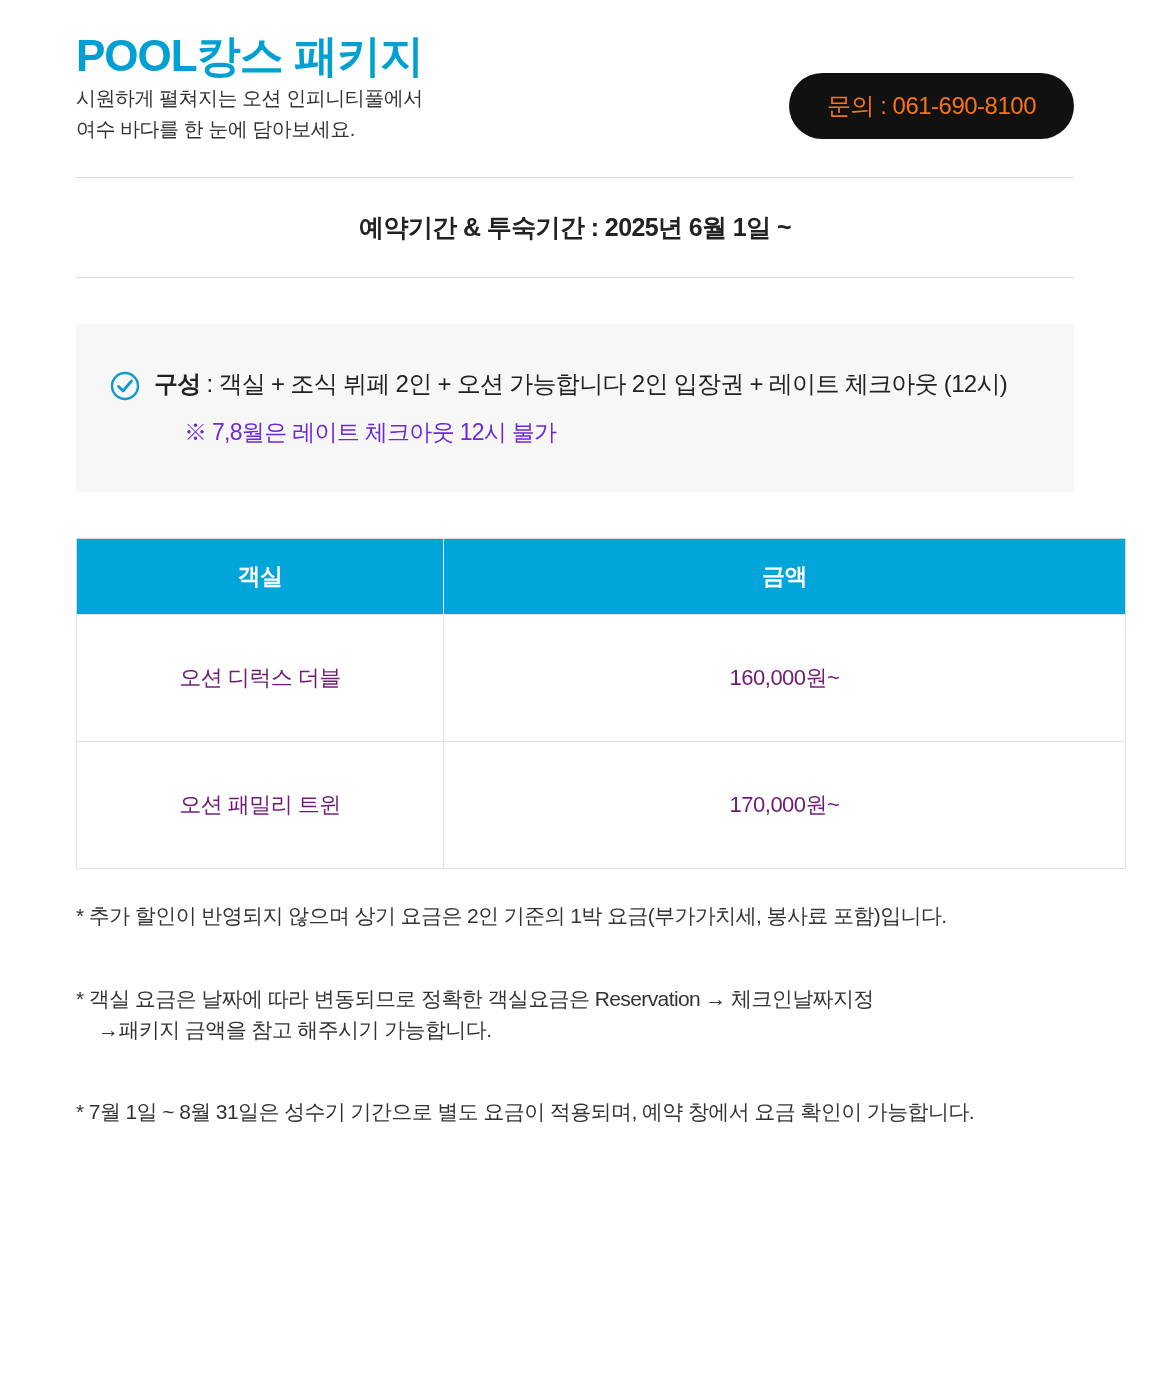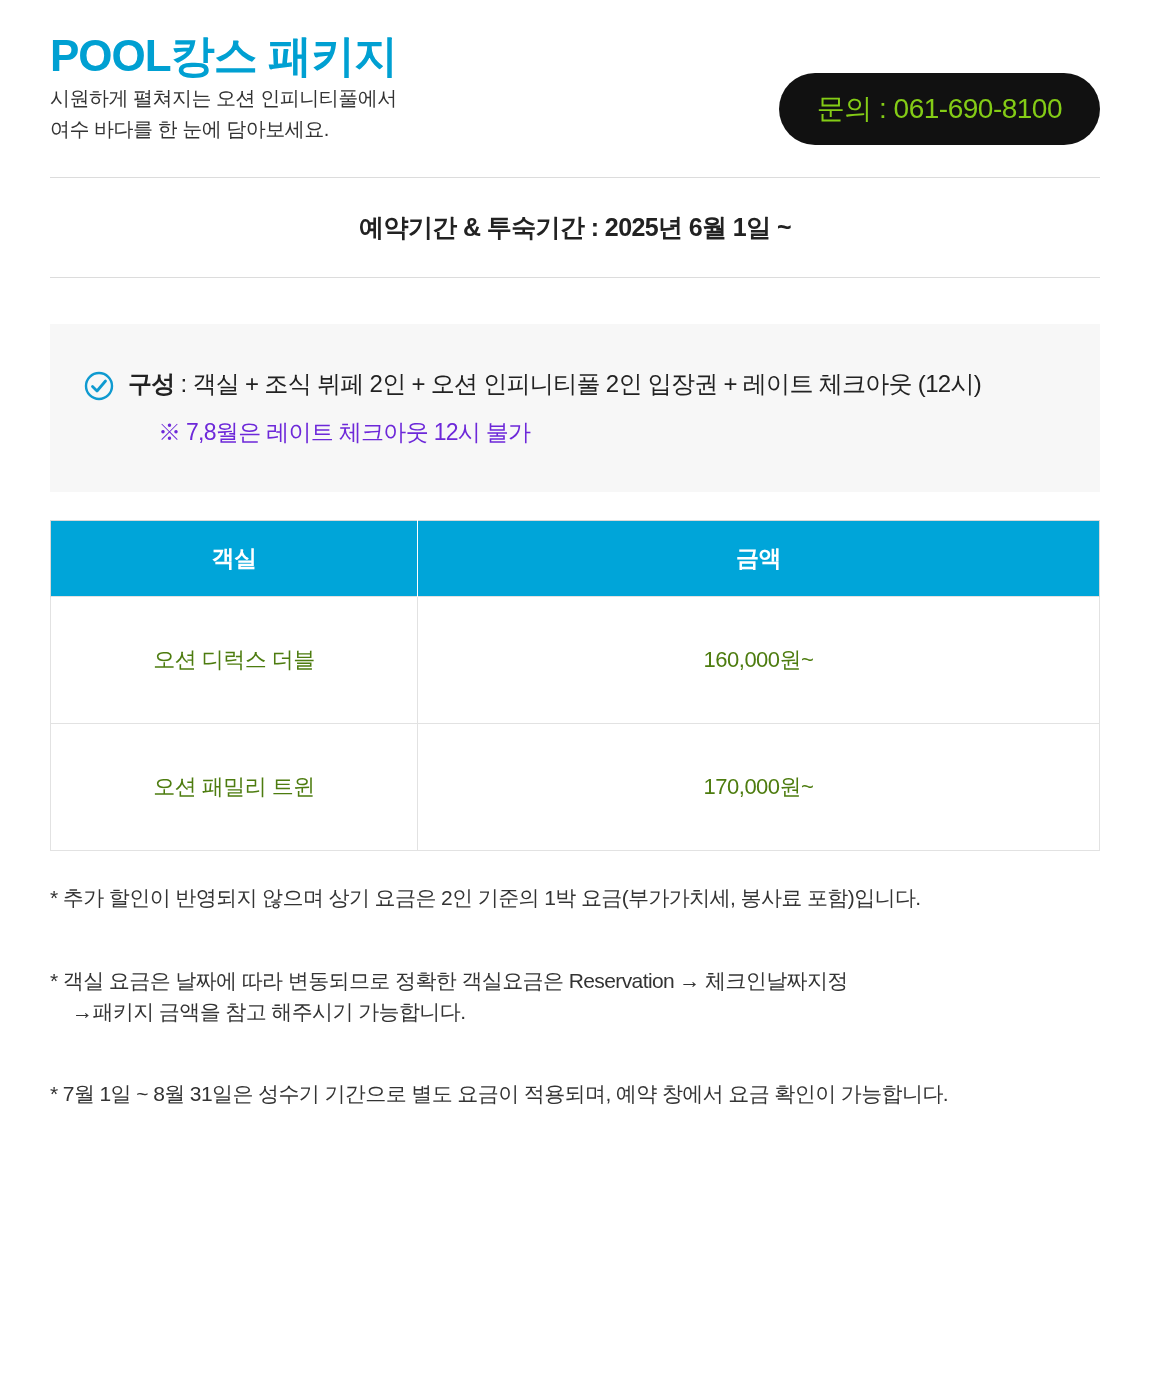--- a/index.html
+++ b/index.html
@@ -12,21 +12,21 @@
     background: #ffffff;
     font-family: "Liberation Sans", sans-serif;
     color: #2b2b2b;
     overflow: hidden;
   }
   .page {
     position: relative;
     width: 1150px;
     height: 1091px;
     box-sizing: border-box;
-    padding: 0 50px;
+    padding: 0 76px;
   }
 
   
   .header {
     position: relative;
     padding-top: 30px;
   }
   .title {
     font-size: 44px;
     font-weight: bold;
@@ -40,24 +40,24 @@
     line-height: 1.55;
     color: #333333;
     letter-spacing: -0.5px;
     white-space: pre-line;
   }
   .contact-pill {
     position: absolute;
     right: 0;
     top: 73px;
     background: #111111;
-    color: #84cc16;
+    color: #f97316;
     border-radius: 40px;
     padding: 17px 38px;
-    font-size: 28px;
+    font-size: 24px;
     letter-spacing: -0.5px;
     font-weight: 500;
   }
 
   
   .period-band {
     margin-top: 32px;
     border-top: 1px solid #dcdcdc;
     border-bottom: 1px solid #dcdcdc;
     padding: 33px 0;
@@ -100,41 +100,41 @@
   .comp-note {
     margin-top: 17px;
     margin-left: 30px;
     font-size: 23px;
     color: #6d28d9;
     letter-spacing: -0.7px;
   }
 
   
   table.rate-table {
-    margin-top: 28px;
+    margin-top: 46px;
     width: 1050px;
     border-collapse: collapse;
     table-layout: fixed;
   }
   table.rate-table th {
     background: #00a5d9;
     color: #ffffff;
     font-size: 23px;
     font-weight: bold;
     letter-spacing: -0.5px;
     padding: 22px 0;
     border: 1px solid #d9d9d9;
     border-bottom: none;
   }
   table.rate-table th.col-room { width: 366px; border-right: 1px solid #ffffff; }
   table.rate-table td {
     border: 1px solid #e2e2e2;
     font-size: 22px;
     letter-spacing: -0.5px;
-    color: #4d7c0f;
+    color: #701a75;
     text-align: center;
     padding: 48px 0;
   }
 
   
   .notes {
     margin-top: 32px;
   }
   .note {
     font-size: 21px;
@@ -168,21 +168,21 @@
 
   <div class="composition">
     <span class="check-icon">
       <svg width="30" height="30" viewBox="0 0 30 30" aria-hidden="true">
         <circle cx="15" cy="15" r="13" fill="none" stroke="#0f9ad0" stroke-width="2.4"></circle>
         <polyline points="8.5,15.5 13,20 21.5,10" fill="none" stroke="#0f9ad0" stroke-width="2.8" stroke-linecap="round" stroke-linejoin="round"></polyline>
       </svg>
     </span>
     <div class="composition-body">
       <div class="comp-line">
-        <span class="comp-label">구성</span><span> : </span><span>객실 + 조식 뷔페 2인 + 오션 인피니티풀 2인 입장권 + 레이트 체크아웃 (12시)</span>
+        <span class="comp-label">구성</span><span> : </span><span>객실 + 조식 뷔페 2인 + 오션 가능합니다 2인 입장권 + 레이트 체크아웃 (12시)</span>
       </div>
       <div class="comp-note">※ 7,8월은 레이트 체크아웃 12시 불가</div>
     </div>
   </div>
 
   <table class="rate-table">
     <thead>
       <tr>
         <th class="col-room">객실</th>
         <th class="col-price">금액</th>

